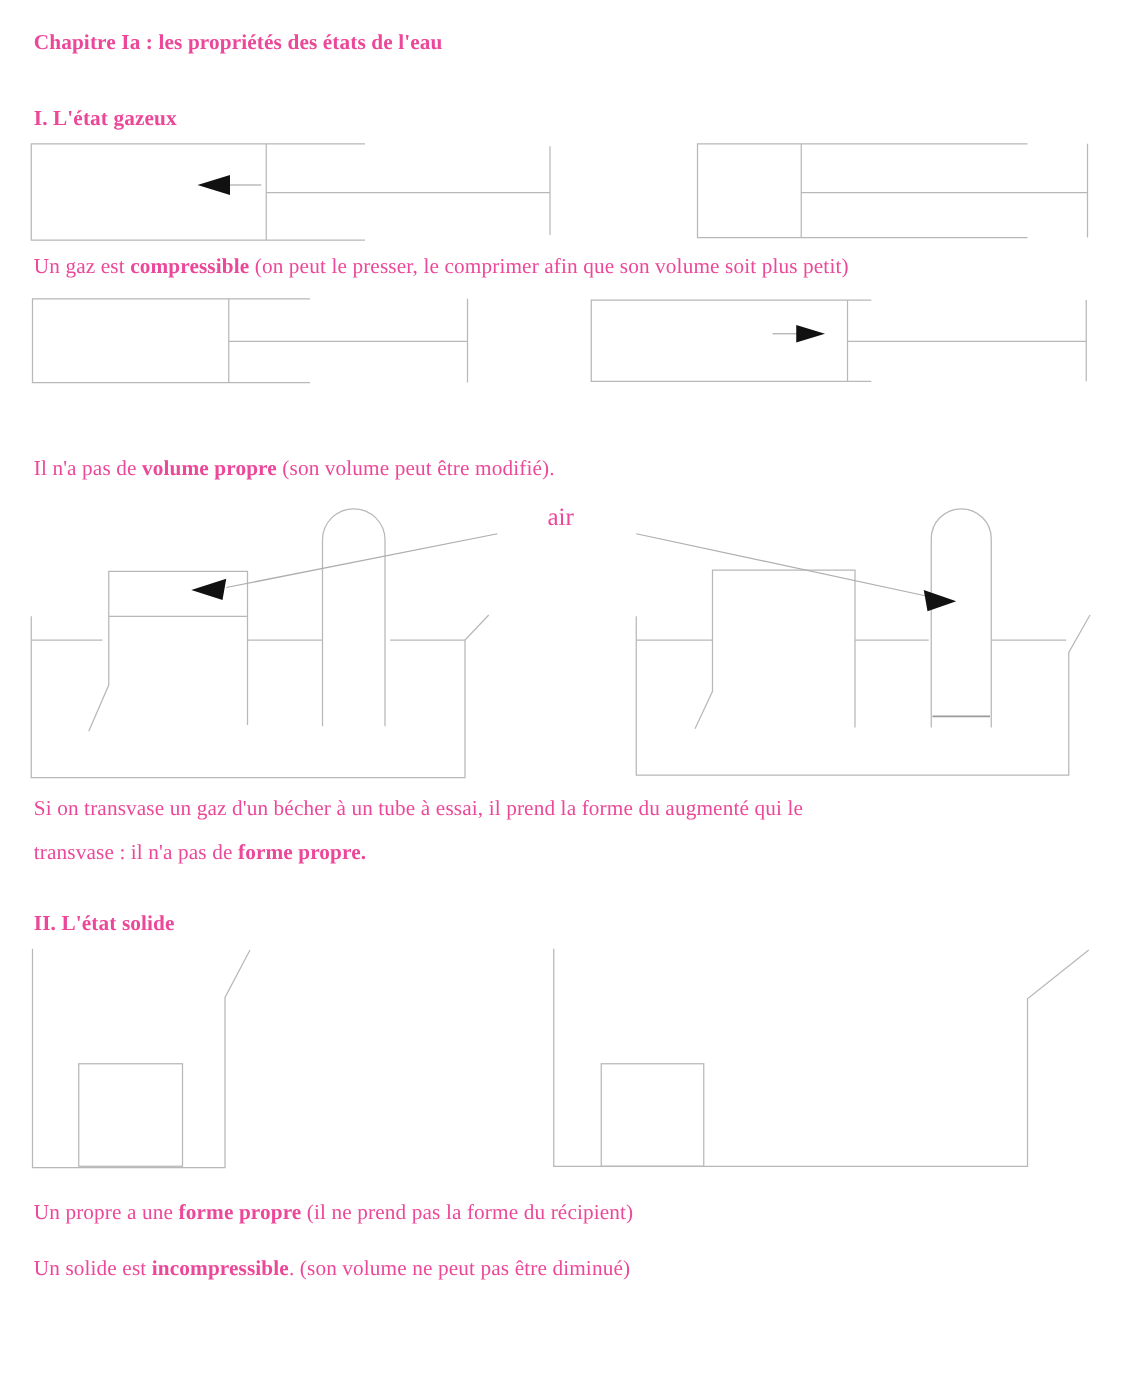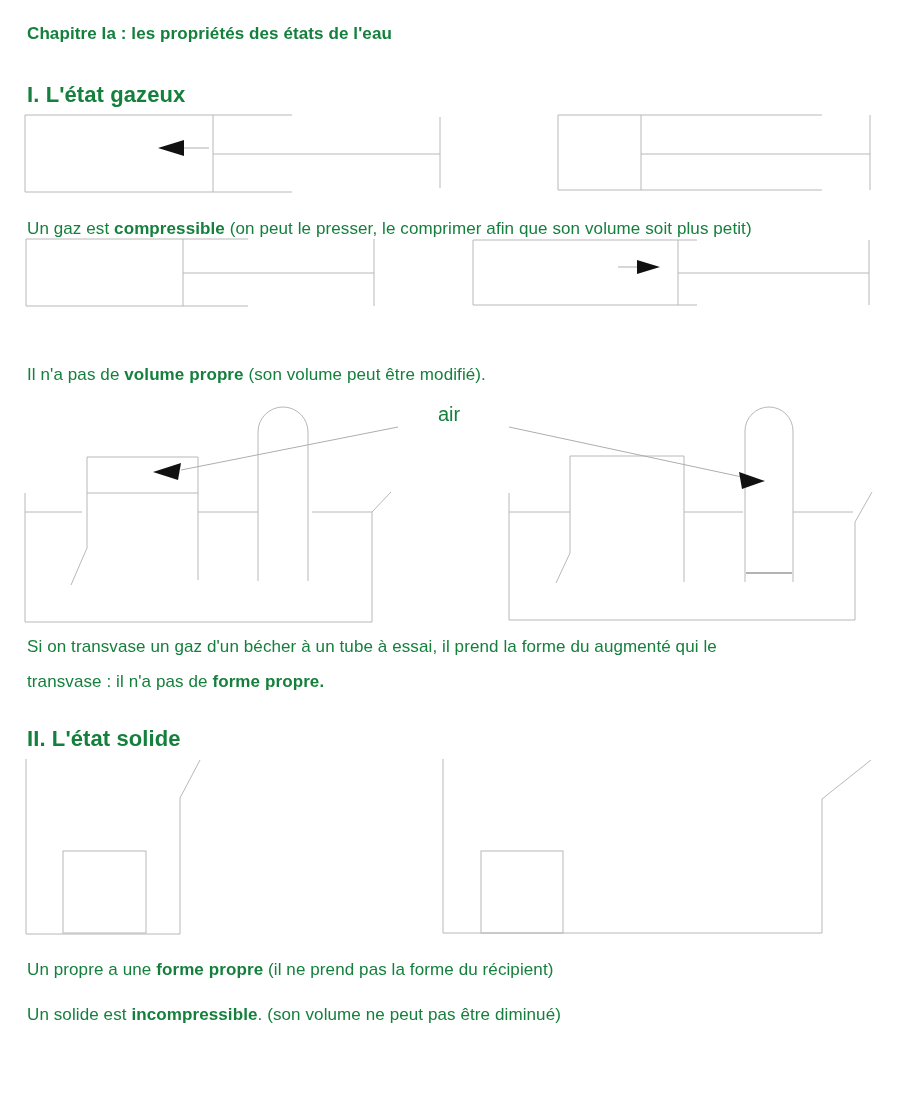--- a/index.html
+++ b/index.html
@@ -1,21 +1,21 @@
 <!DOCTYPE html>
 <html><head>
 <meta charset="utf-8">
 <style>
   html,body{margin:0;padding:0;background:#ffffff;}
   .page{
     position:relative;width:901px;height:1101px;background:#ffffff;
-    font-family:Liberation Sans, sans-serif;color:#15803d;overflow:hidden;
+    font-family:Liberation Serif, serif;color:#ec4899;overflow:hidden;
   }
   .para{position:absolute;left:27px;font-size:17px;letter-spacing:.1px;white-space:nowrap;line-height:21px;}
-  .heading{font-weight:bold;font-size:22px;}
+  .heading{font-weight:bold;font-size:17px;}
   .title{font-weight:bold;font-size:17px;}
   .para b{font-weight:bold;}
   .air-label{position:absolute;left:438px;top:403px;font-size:20px;white-space:nowrap;}
   svg.overlay{position:absolute;left:0;top:0;}
   .dline{stroke:#b8b8b8;stroke-width:1;fill:none;}
   .dline2{stroke:#9a9a9a;stroke-width:1.4;fill:none;}
   .leader{stroke:#aeaeae;stroke-width:1;fill:none;}
   .arrowhead{fill:#111111;stroke:none;}
 </style>
 </head>
@@ -97,21 +97,21 @@
     <g>
       <path class="dline" d="M443,759 L443,933 L822,933 L822,799 L871,760"></path>
       <rect class="dline" x="481" y="851" width="82" height="82"></rect>
     </g>
   </svg>
 
   <div class="para title" style="top:23px">Chapitre Ia : les propriétés des états de l'eau</div>
 
   <div class="para heading" style="top:84px">I. L'état gazeux</div>
 
-  <div class="para" style="top:218px">
+  <div class="para" style="top:202px">
     <span>Un gaz est </span><b>compressible</b><span> (on peut le presser, le comprimer afin que son volume soit plus petit)</span>
   </div>
 
 
   <div class="para" style="top:364px">
     <span>Il n'a pas de </span><b>volume propre</b><span> (son volume peut être modifié).</span>
   </div>
 
   <div class="air-label">air</div>
 

